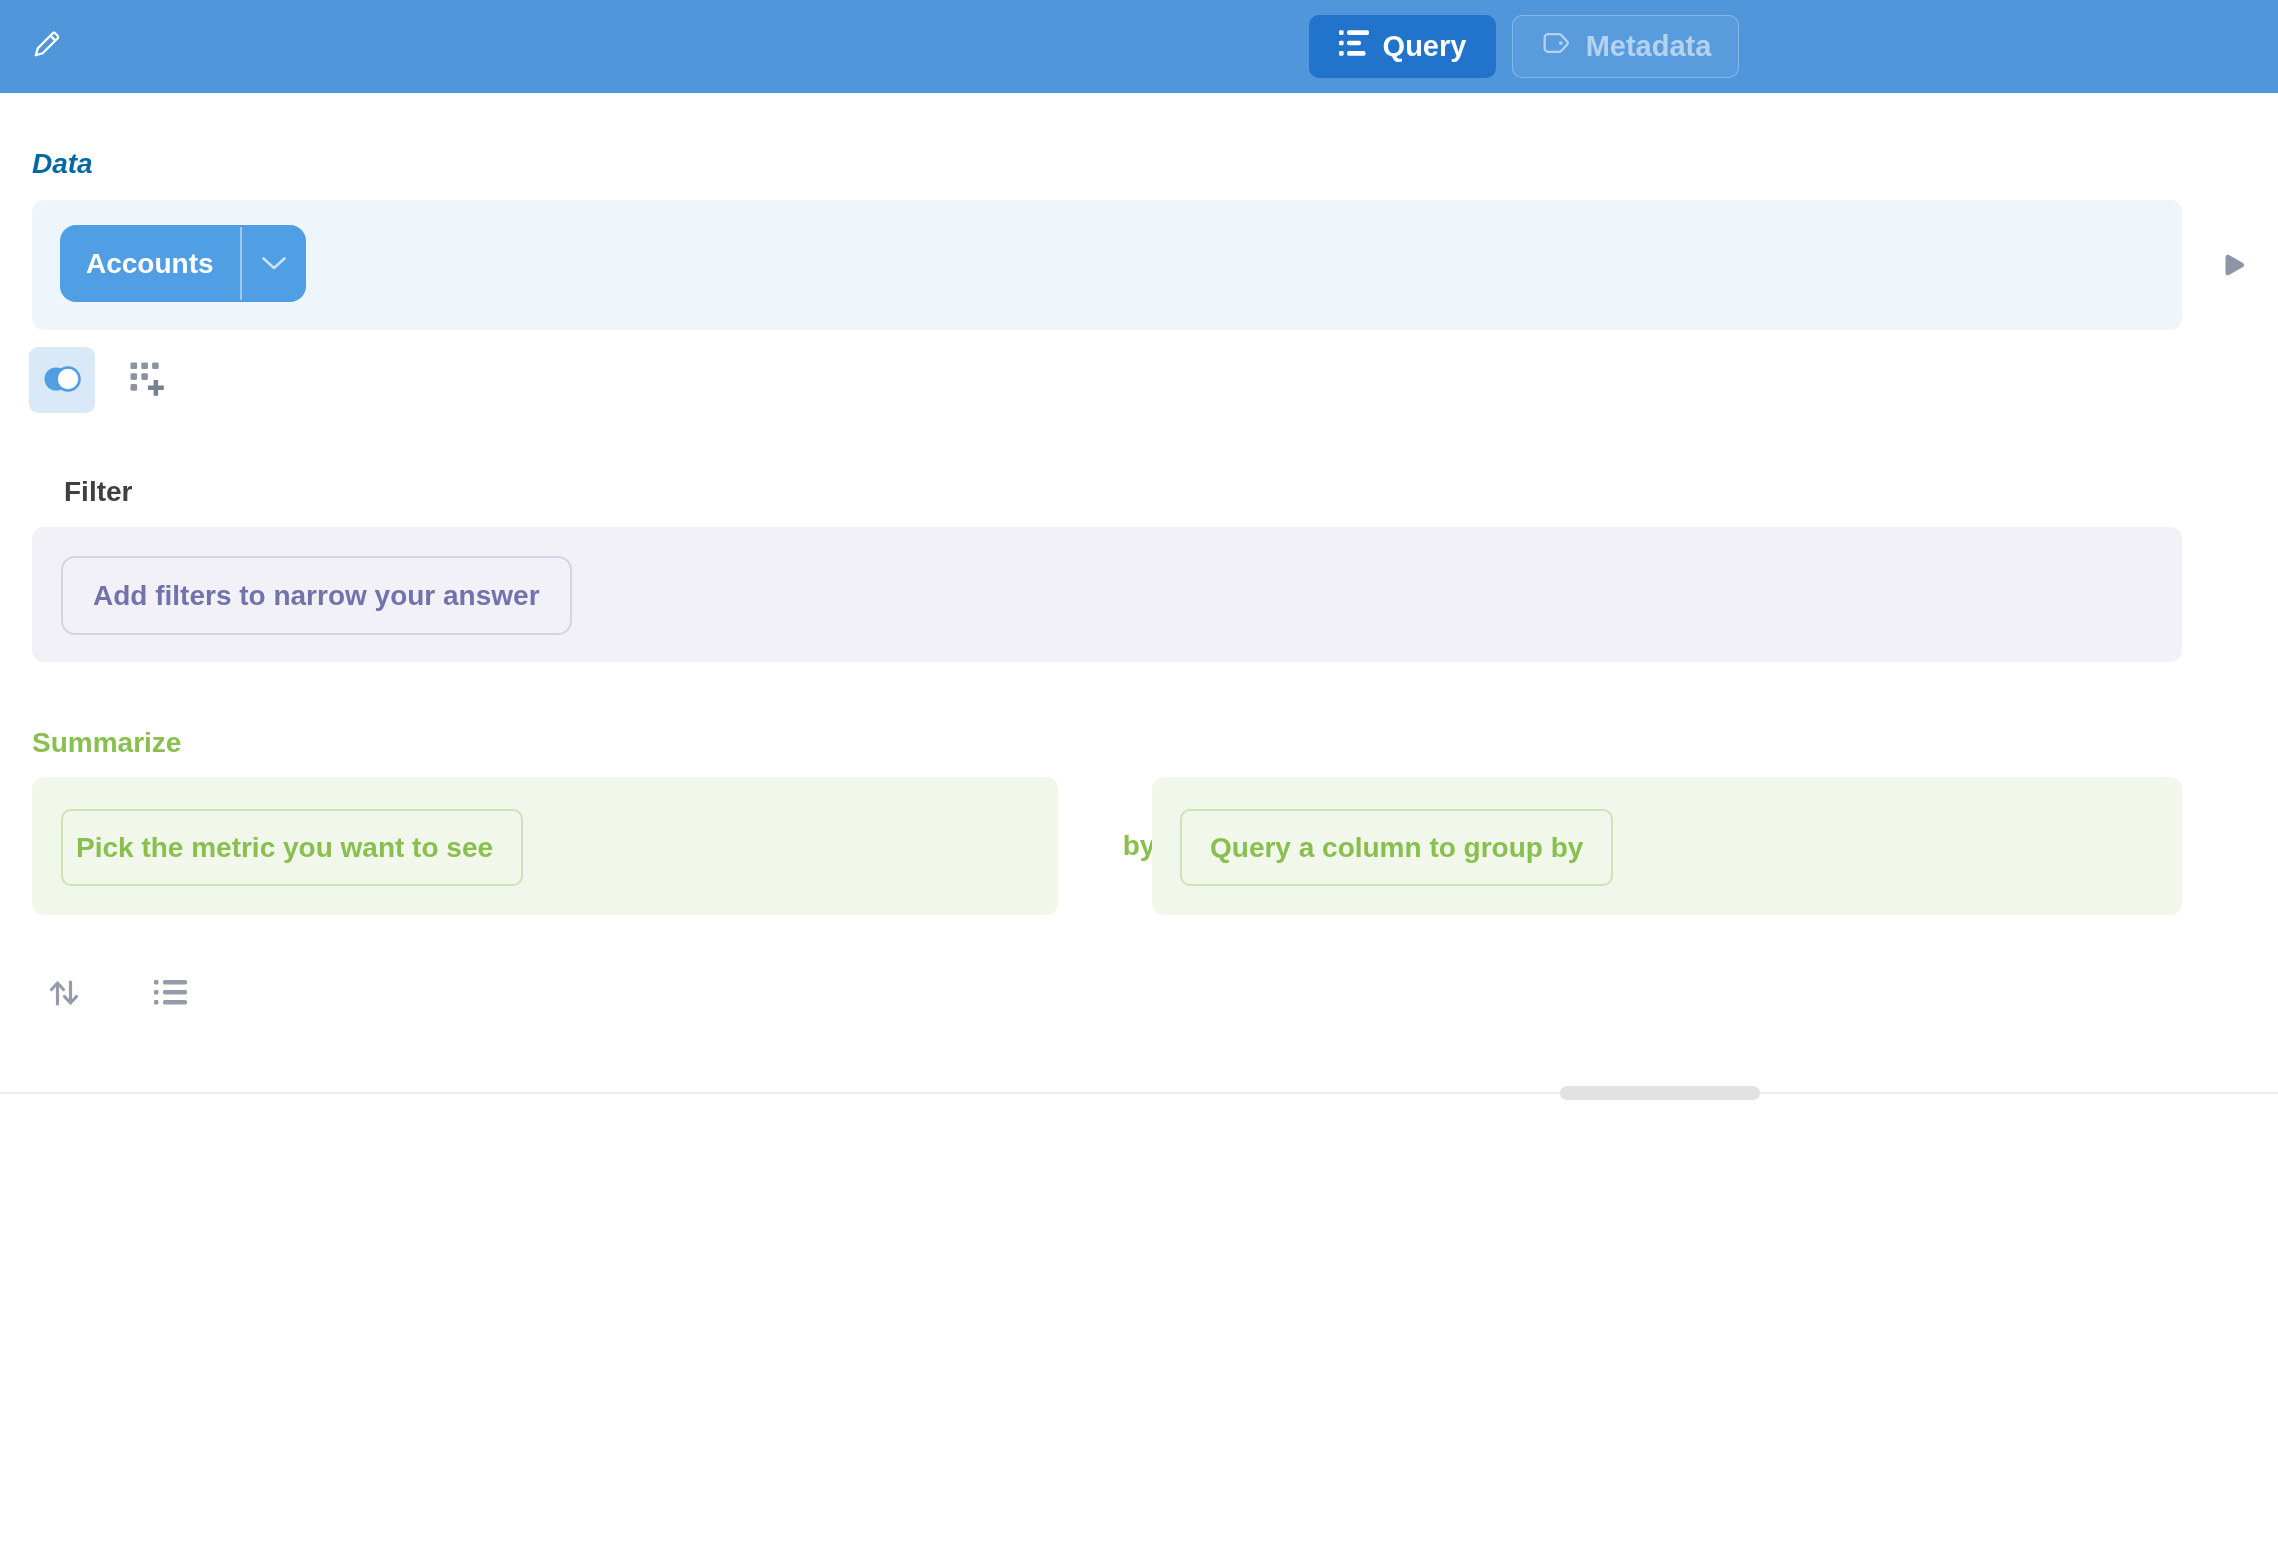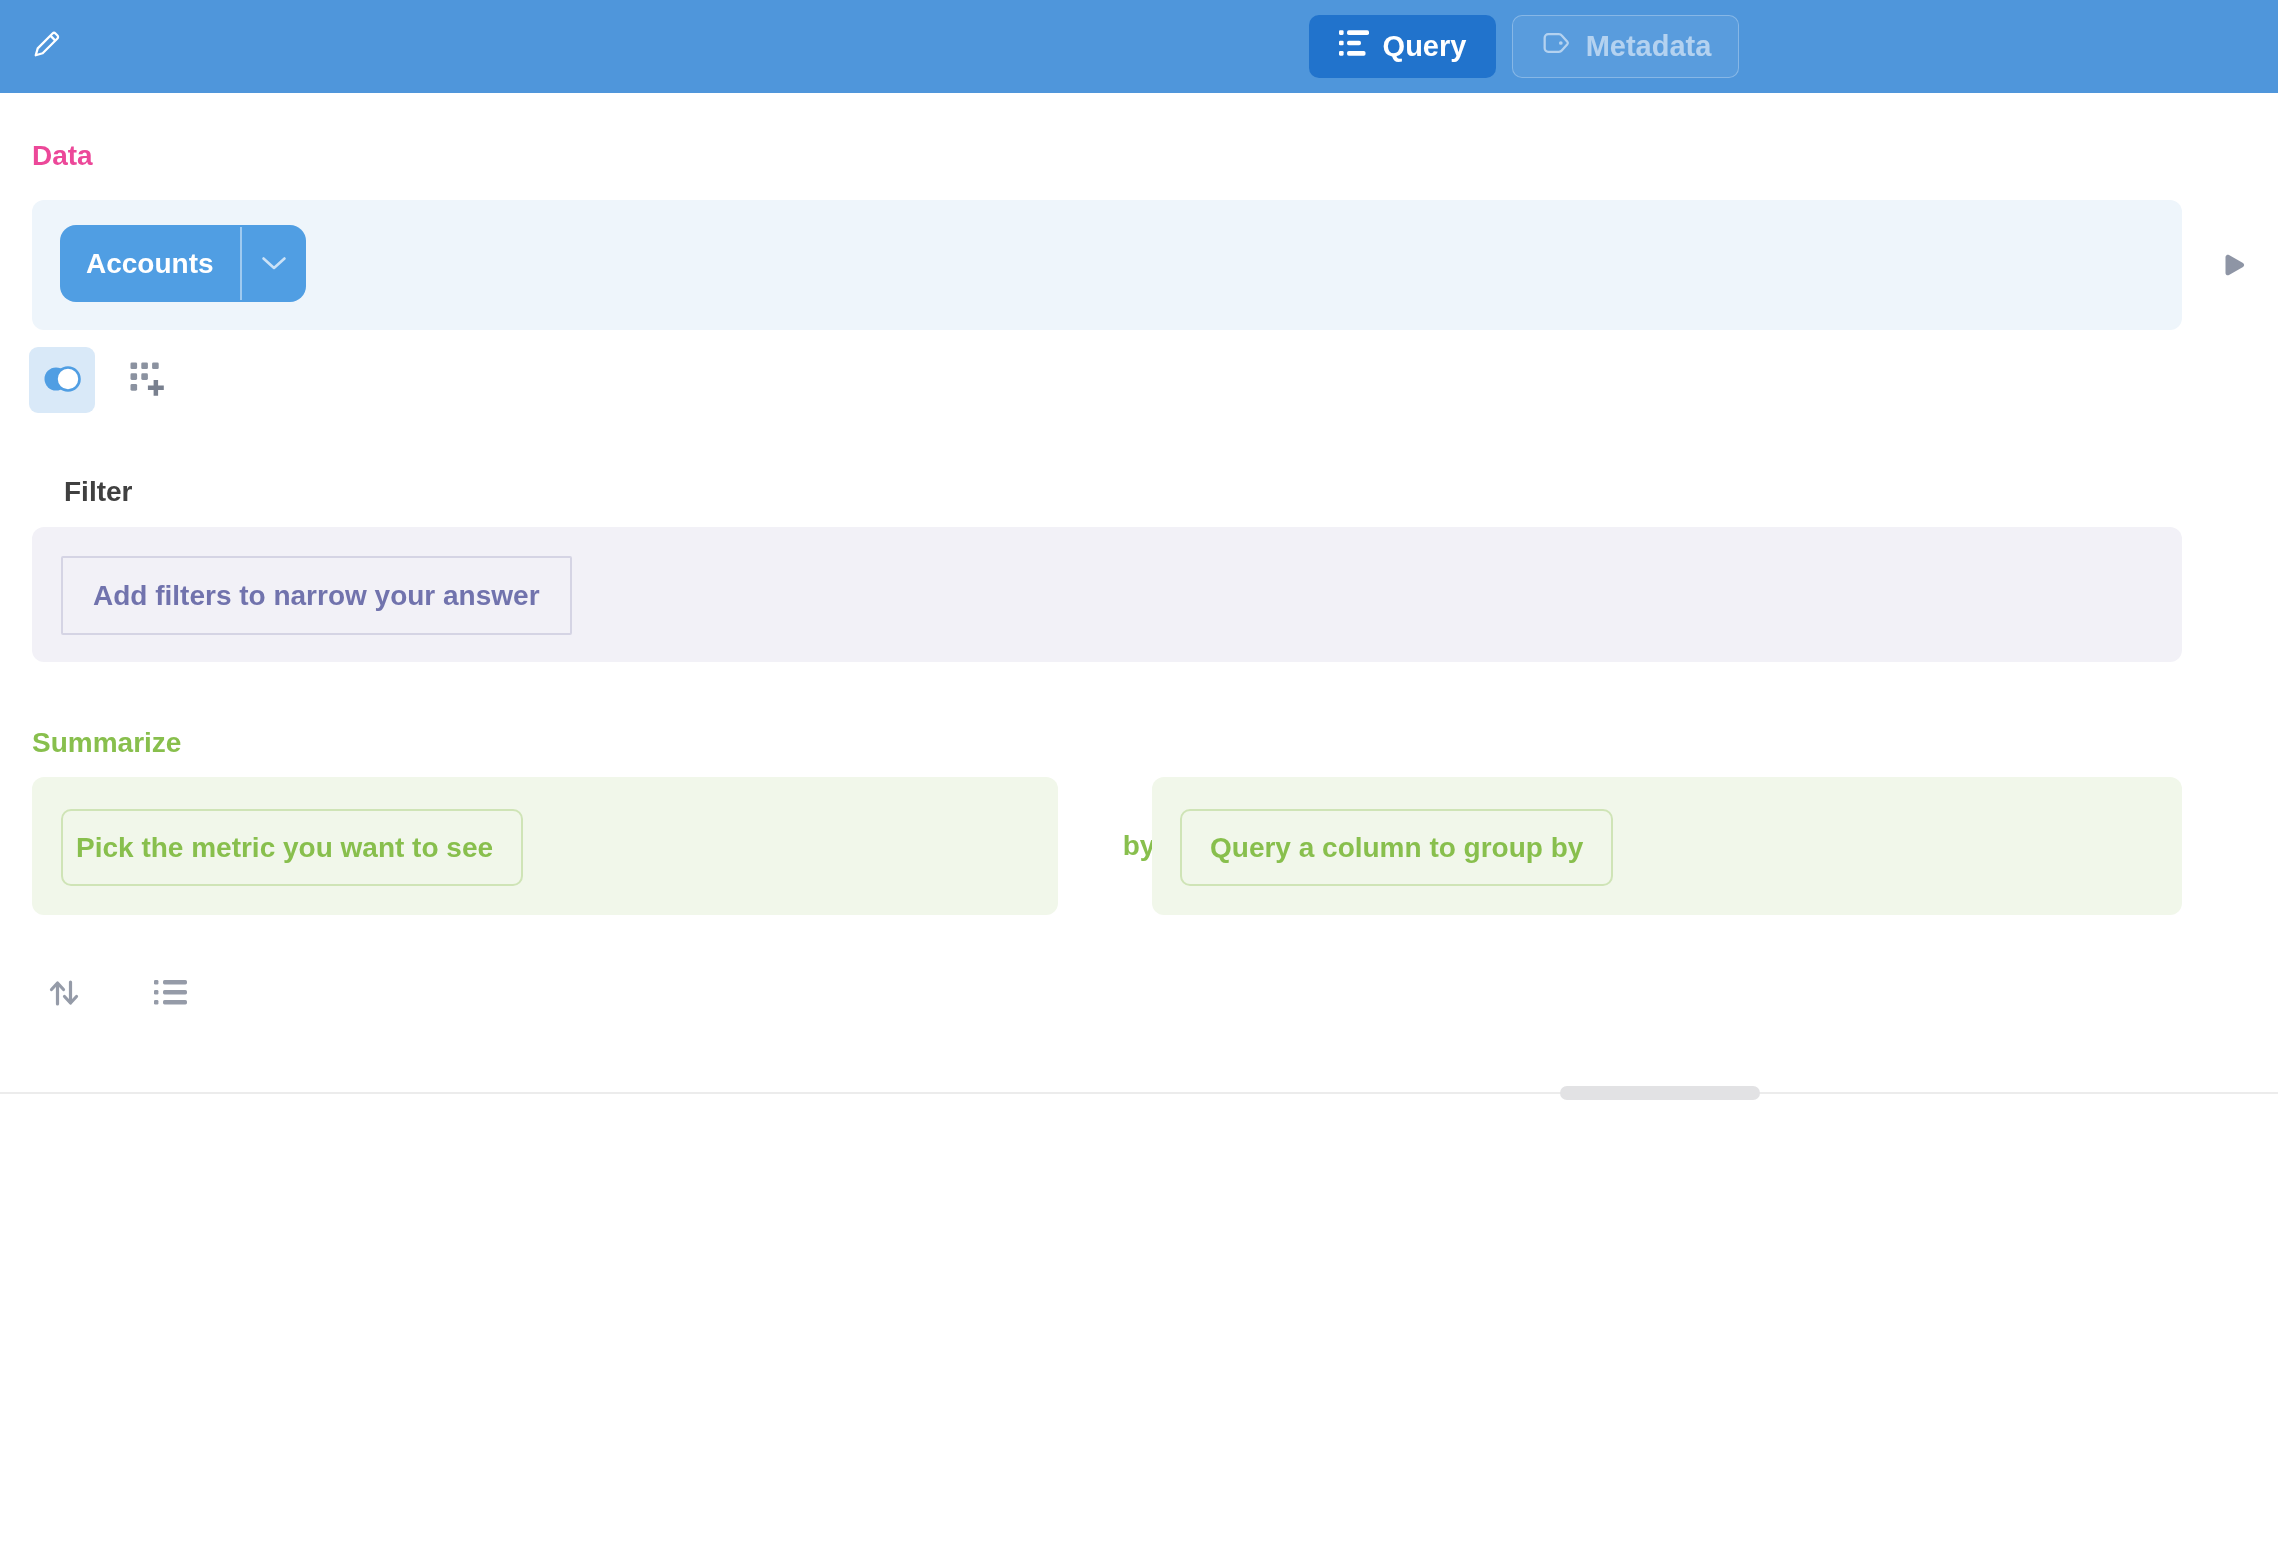--- a/index.html
+++ b/index.html
@@ -56,21 +56,21 @@
     color: rgba(255,255,255,0.55);
   }
 
   
   .section-label {
     position: absolute;
     left: 32px;
     font-size: 28px;
     font-weight: 700;
   }
-  .label-data { top: 140px; color: #ec4899; }
+  .label-data { top: 148px; color: #0369a1; font-style: italic; }
   .label-filter { top: 476px; color: #404040; margin-left: 32px; }
   .label-summarize { top: 727px; color: #88bf4d; }
 
   
   .data-container {
     position: absolute;
     left: 32px; top: 200px;
     width: 2150px; height: 130px;
     background: #eef5fb;
     border-radius: 12px;
@@ -134,21 +134,21 @@
     background: #f2f1f7;
     border-radius: 12px;
   }
   .add-filter-btn {
     position: absolute;
     left: 29px; top: 29px;
     height: 79px;
     padding: 0 30px;
     background: transparent;
     border: 2px solid #d5d4e4;
-    border-radius: 2px;
+    border-radius: 14px;
     color: #7173ad;
     font-size: 28px;
     font-weight: 700;
     cursor: pointer;
   }
 
   
   .summarize-row { position: absolute; left: 0; top: 777px; width: 2278px; height: 138px; }
   .summarize-container {
     position: absolute;

